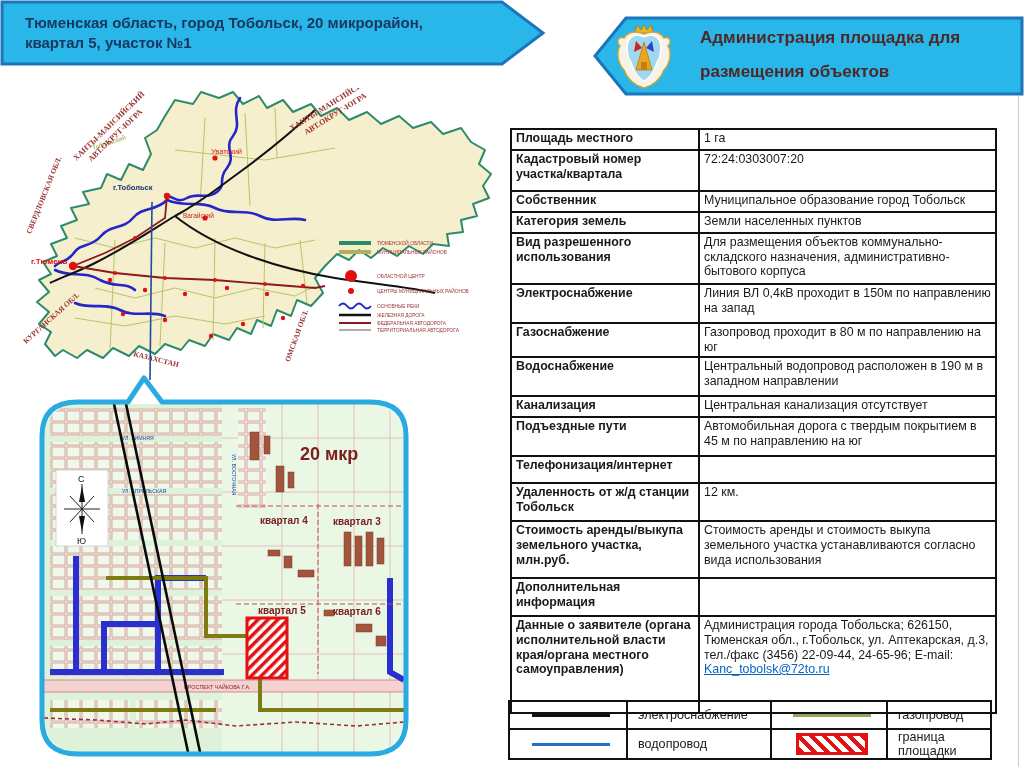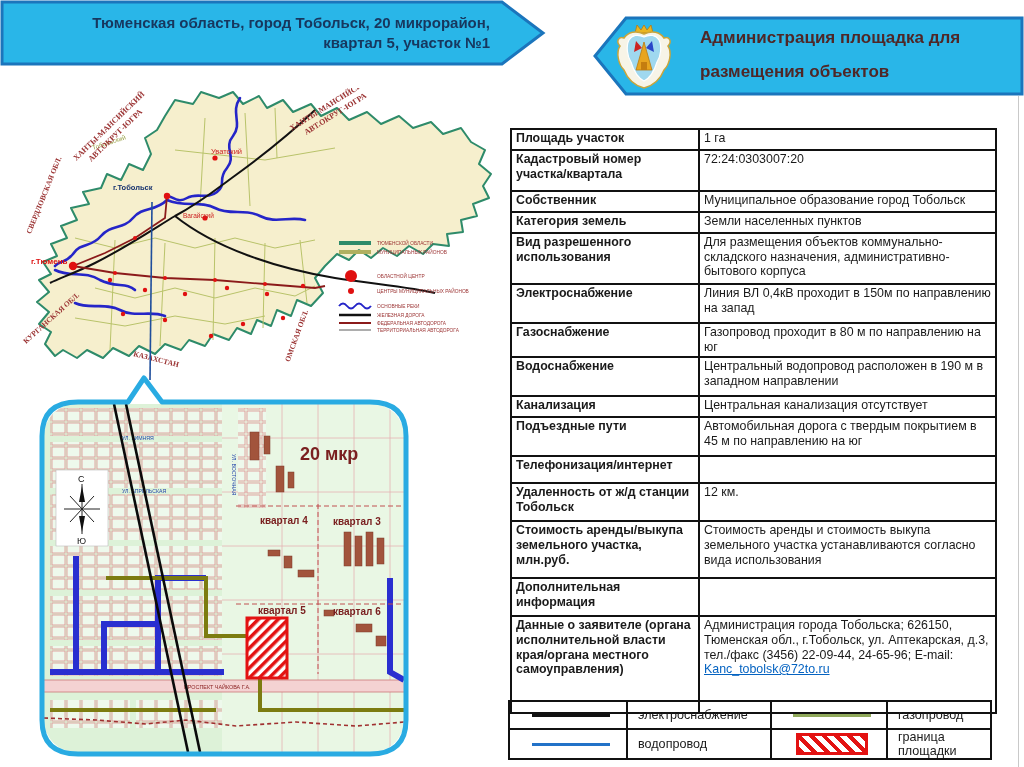--- a/index.html
+++ b/index.html
@@ -2,21 +2,21 @@
 <html><head>
 <meta charset="utf-8">
 <style>
   html,body{margin:0;padding:0;}
   body{width:1024px;height:767px;position:relative;background:#ffffff;
        font-family:"Liberation Sans",sans-serif;overflow:hidden;color:#1a1a1a;}
   .abs{position:absolute;}
 
   
   .banner-text{position:absolute;display:flex;flex-direction:column;justify-content:center;
-       text-align:right;color:#17375e;font-weight:bold;font-size:15px;line-height:20px;}
+       text-align:left;color:#17375e;font-weight:bold;font-size:15px;line-height:20px;}
   .title-text{position:absolute;color:#4f2727;font-weight:bold;font-size:17px;line-height:34px;}
 
   
   table.info{border-collapse:collapse;width:487px;table-layout:fixed;
        font-size:12.4px;line-height:1.18;}
   table.info td{border:2px solid #111;vertical-align:top;padding:1px 4px 2px 4px;}
   table.info td.lbl{width:178px;font-weight:bold;}
   table.info a{color:#0563c1;text-decoration:underline;}
   tr.r1 td{height:16px}  tr.r2 td{height:36px}  tr.r3 td{height:16px}
   tr.r4 td{height:16px}  tr.r5 td{height:46px}  tr.r6 td{height:34px}
@@ -292,21 +292,21 @@
       <text x="297" y="241" font-size="10">квартал 6</text>
     </g>
   </g>
 
   <path d="M 92,28 L 108,4 L 126,28 L 334,28 Q 370,28 370,62 L 370,346 Q 370,380 334,380 L 42,380 Q 6,380 6,346 L 6,62 Q 6,28 42,28 Z" fill="none" stroke="#29abe2" stroke-width="5" stroke-linejoin="round"></path>
 </svg>
 
 <table class="info abs" style="left:510px;top:128px;">
   <tbody>
       <tr class="r1">
-        <td class="lbl">Площадь участок</td>
+        <td class="lbl">Площадь местного</td>
         <td>1 га</td>
       </tr>
   <tr class="r2">
         <td class="lbl">Кадастровый номер участка/квартала</td>
         <td>72:24:0303007:20</td>
       </tr>
   <tr class="r3">
         <td class="lbl">Собственник</td>
         <td> Муниципальное образование город Тобольск</td>
       </tr>

